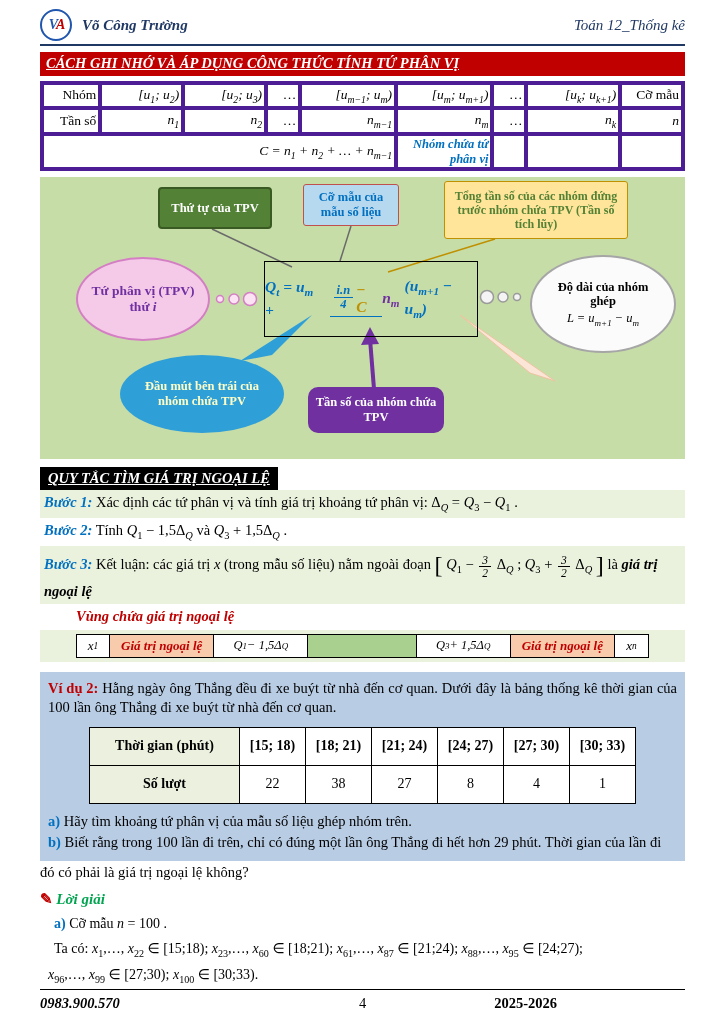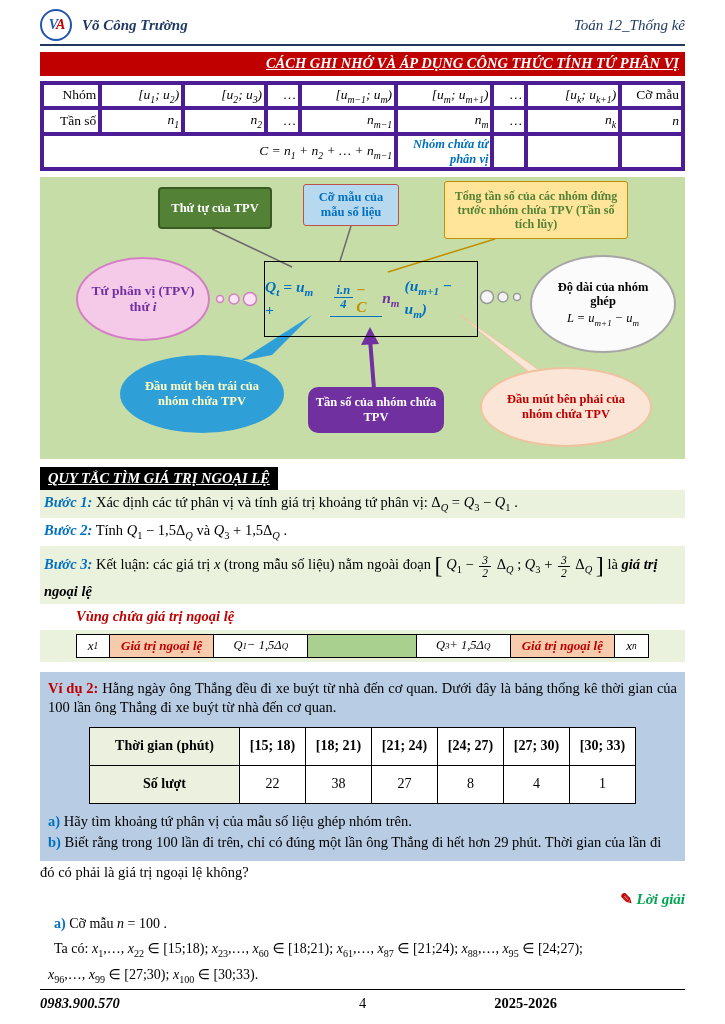--- a/index.html
+++ b/index.html
@@ -9,21 +9,21 @@
 
   
   .hdr { display:flex; align-items:center; height:34px; }
   .logo { width:32px; height:32px; border-radius:50%; border:2px solid #2056ae; display:flex; align-items:center; justify-content:center; font-weight:bold; font-style:italic; font-size:14px; letter-spacing:-2px; }
   .logo .v { color:#2056ae; } .logo .a { color:#c00000; }
   .hdr-author { margin-left:10px; font-weight:bold; font-style:italic; color:#1f3864; font-size:15px; }
   .hdr-subject { margin-left:auto; font-weight:normal; font-style:italic; color:#1f3864; font-size:15px; }
   .hdr-rule { border:none; border-top:2.5px solid #1f3864; margin:2px 0 6px 0; }
 
   
-  .banner-red { background:#c00000; color:#fff; font-weight:bold; font-style:italic; text-decoration:underline; padding:2px 6px; font-size:14.5px;text-align:right; }
+  .banner-red { background:#c00000; color:#fff; font-weight:bold; font-style:italic; text-decoration:underline; padding:2px 6px; font-size:14.5px; }
   .banner-black { display:inline-block; background:#000; color:#fff; font-weight:bold; font-style:italic; text-decoration:underline; padding:2px 8px; margin-top:8px; font-size:14.5px; }
 
   
   .ftable { width:100%; border-collapse:collapse; margin-top:5px; font-size:13.5px; background:#fff; }
   .ftable td { border:4px solid #4c1d95; text-align:right; padding:1px 2px; }
   .mcell { font-style:italic; }
   .qgroup { color:#0070c0; font-weight:bold; font-style:italic; font-size:12.5px; line-height:1.15; }
   sub { font-size:0.72em; }
 
   
@@ -74,21 +74,21 @@
   .example p { margin:2px 0; }
   .ex-label { color:#c00000; font-weight:bold; }
   .ex-table { border-collapse:collapse; margin:9px auto 8px auto; background:#fff; font-size:14px; }
   .ex-table td { border:1px solid #000; text-align:center; padding:9px 8px; width:66px; }
   .ex-table .rowhead { background:#ebf1de; font-weight:bold; width:150px; padding:9px 12px; }
   .ex-table .bb { font-weight:bold; }
   .q-label { color:#0070c0; font-weight:bold; }
   .qb-cont { margin:2px 0 4px 0; }
 
   
-  .sol-head { text-align:right; margin:6px 0 2px 0; font-weight:bold; font-style:italic; color:#00a550; font-size:15px; }
+  .sol-head { text-align:left; margin:6px 0 2px 0; font-weight:bold; font-style:italic; color:#00a550; font-size:15px; }
   .pen { color:#c00000; font-style:normal; }
   .sol p { margin:6px 0; text-align:justify; text-indent:14px; font-size:14px; }
   .sol p.noindent { text-indent:8px; }
 
   
   .footer { position:absolute; left:40px; right:40px; bottom:10px; border-top:1.5px solid #000; padding-top:4px; display:flex; align-items:baseline; font-size:14.5px; }
   .f-left { flex:1; font-weight:bold; font-style:italic; }
   .f-mid { flex:0 0 auto; }
   .f-right { flex:1; text-align:center; font-weight:bold; }
 </style>
@@ -208,23 +208,20 @@
     <div class="co cloud-white">
       <div class="cw-t">Độ dài của nhóm ghép</div>
       <div class="cw-f">L = u<sub>m+1</sub> − u<sub>m</sub></div>
     </div>
     <div class="co el-blue">
       <span>Đầu mút bên trái của nhóm chứa TPV</span>
     </div>
     <div class="co box-purple">
       <span>Tần số của nhóm chứa TPV</span>
     </div>
-    <div class="co el-peach">
-      <span>Đầu mút bên phải của nhóm chứa TPV</span>
-    </div>
   </div>
 
   
   <div class="banner-black">QUY TẮC TÌM GIÁ TRỊ NGOẠI LỆ</div>
 
   <div class="step alt">
     <span class="step-label">Bước 1:</span>
     <span>Xác định các tứ phân vị và tính giá trị khoảng tứ phân vị: Δ<i><sub>Q</sub></i> = <i>Q</i><sub>3</sub> − <i>Q</i><sub>1</sub> .</span>
   </div>
   <div class="step">

